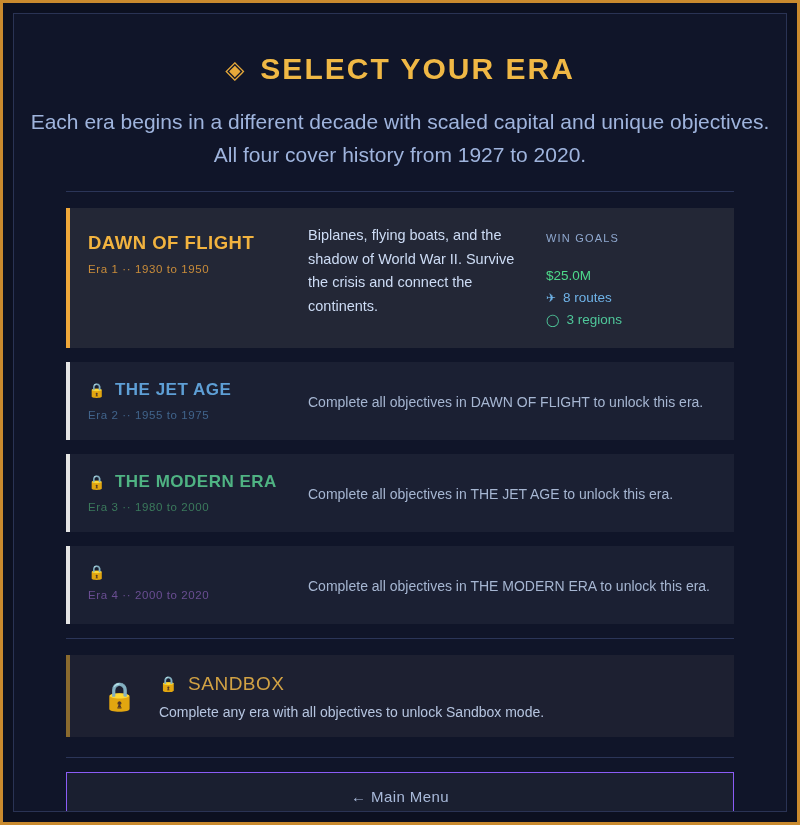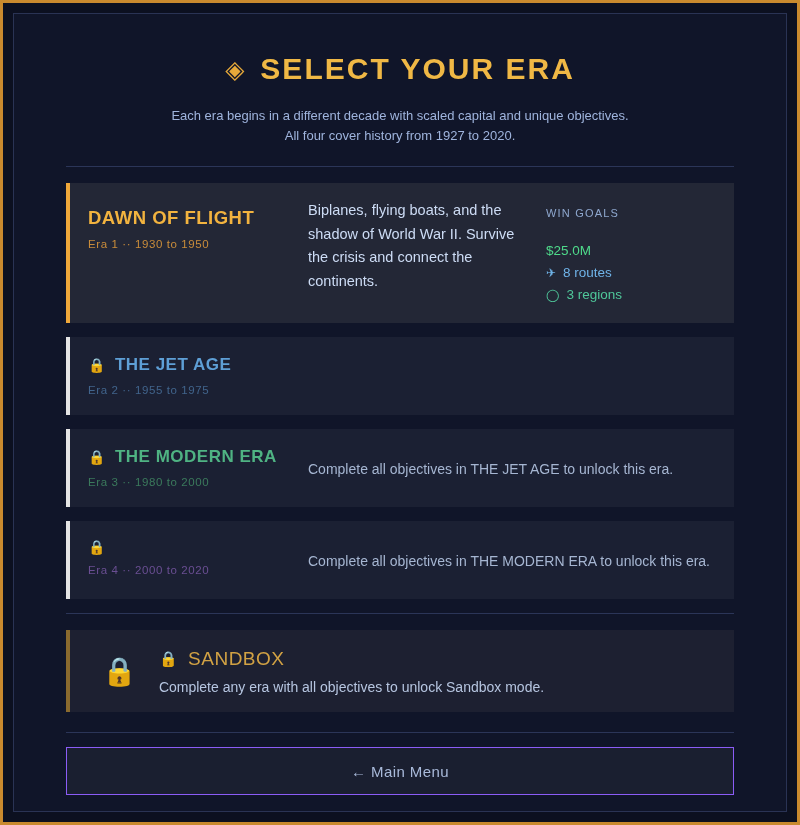--- a/index.html
+++ b/index.html
@@ -37,21 +37,21 @@
   }
   .main-title {
     color: #f0b845;
     font-size: 30px;
     font-weight: bold;
     letter-spacing: 2px;
   }
   .subtitle {
     text-align: center;
     color: #9fb4dd;
-    font-size: 13px;
+    font-size: 21px;
     line-height: 1.55;
     margin-top: 20px;
   }
   .divider {
     height: 1px;
     background: #2b3558;
     margin: 20px 52px 0 52px;
   }
   .cards {
     margin: 16px 52px 0 52px;
@@ -242,20 +242,21 @@
       </div>
 
       <div class="card era-jet">
         <div class="card-left">
           <div class="era-name">
             <span class="lock-icon">🔒</span>
             <span>THE JET AGE</span>
           </div>
           <div class="era-range">Era 2  ··  1955 to 1975</div>
         </div>
+        <div class="card-desc">Complete all objectives in DAWN OF FLIGHT to unlock this era.</div>
       </div>
 
       <div class="card era-modern">
         <div class="card-left">
           <div class="era-name">
             <span class="lock-icon">🔒</span>
             <span>THE MODERN ERA</span>
           </div>
           <div class="era-range">Era 3  ··  1980 to 2000</div>
         </div>

